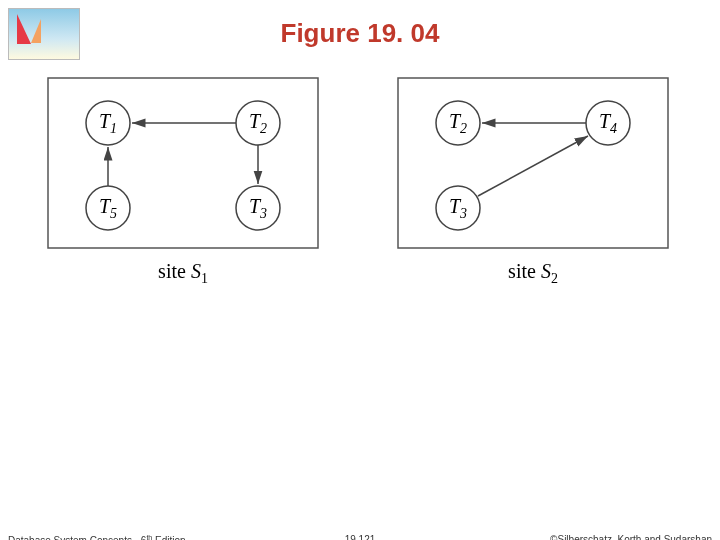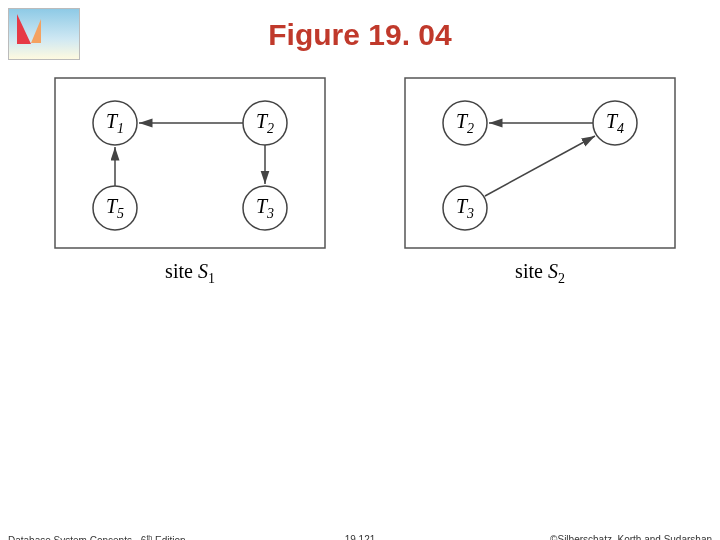--- a/index.html
+++ b/index.html
@@ -12,21 +12,21 @@
     position: relative;
     overflow: hidden;
   }
   .title {
     position: absolute;
     top: 18px;
     left: 0;
     width: 720px;
     text-align: center;
     color: #c0392b;
-    font-size: 30px;
+    font-size: 26px;
     font-weight: bold;
   }
   .thumb {
     position: absolute;
     top: 8px;
     left: 8px;
     width: 70px;
     height: 50px;
     background: linear-gradient(to bottom, #8ecae6 0%, #cfe8f3 60%, #fefae0 100%);
     border: 1px solid #bbb;
@@ -47,21 +47,21 @@
     top: 10px;
     width: 0;
     height: 0;
     border-left: 10px solid transparent;
     border-right: 0 solid transparent;
     border-bottom: 24px solid #f4a261;
   }
   .diagram-area {
     position: absolute;
     top: 68px;
-    left: 45px;
+    left: 38px;
     width: 640px;
     height: 230px;
   }
   .footer {
     position: absolute;
     bottom: 6px;
     left: 0;
     width: 720px;
     font-size: 10px;
     color: #333;

